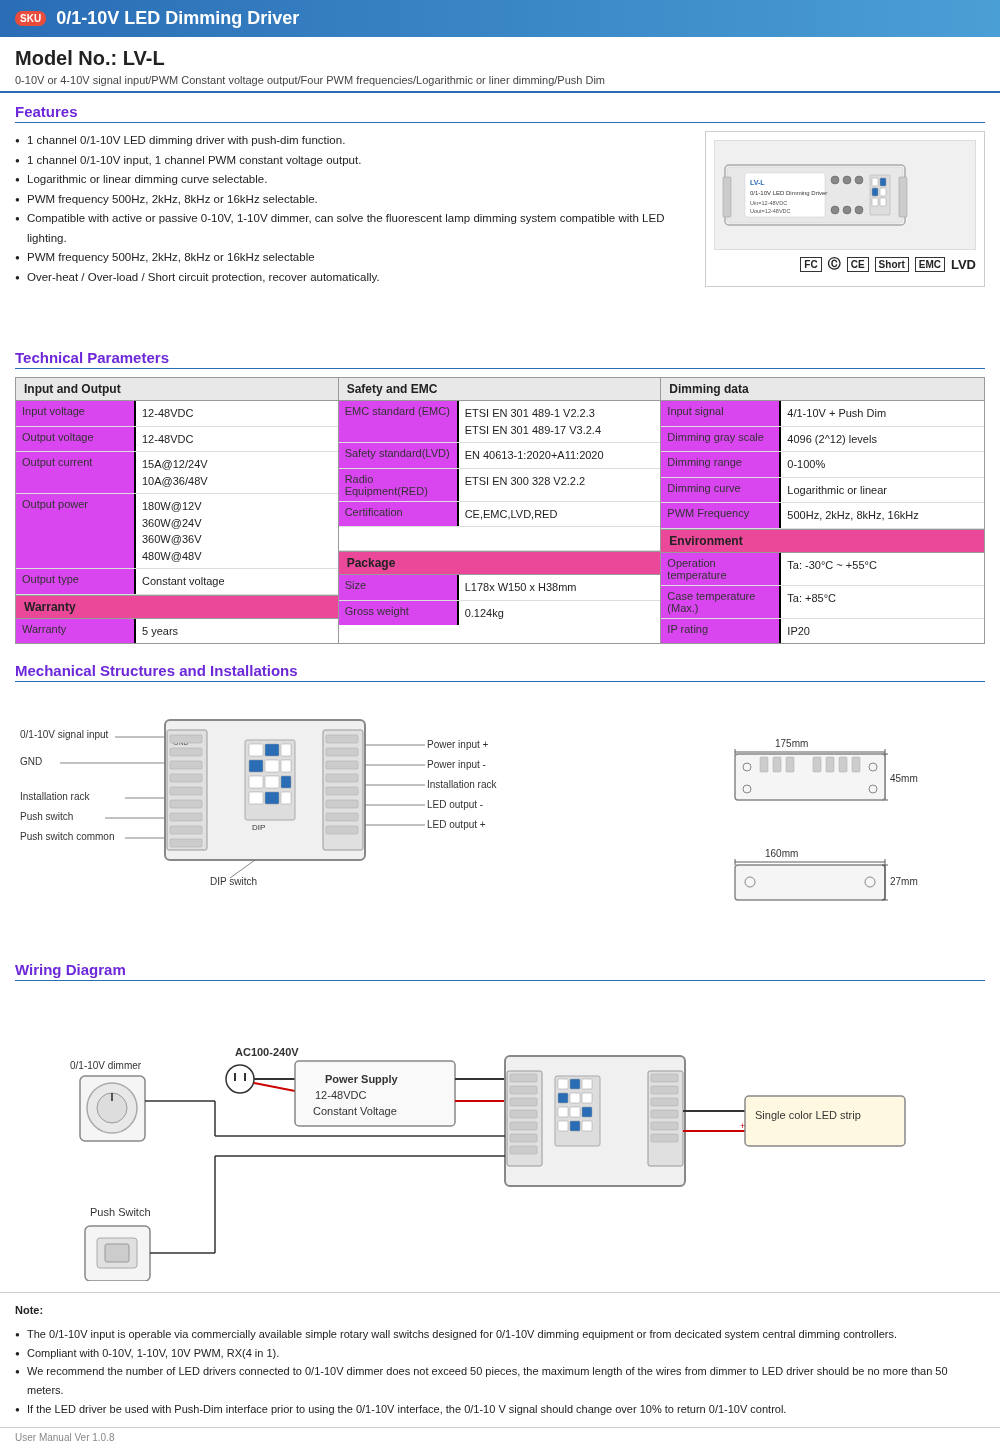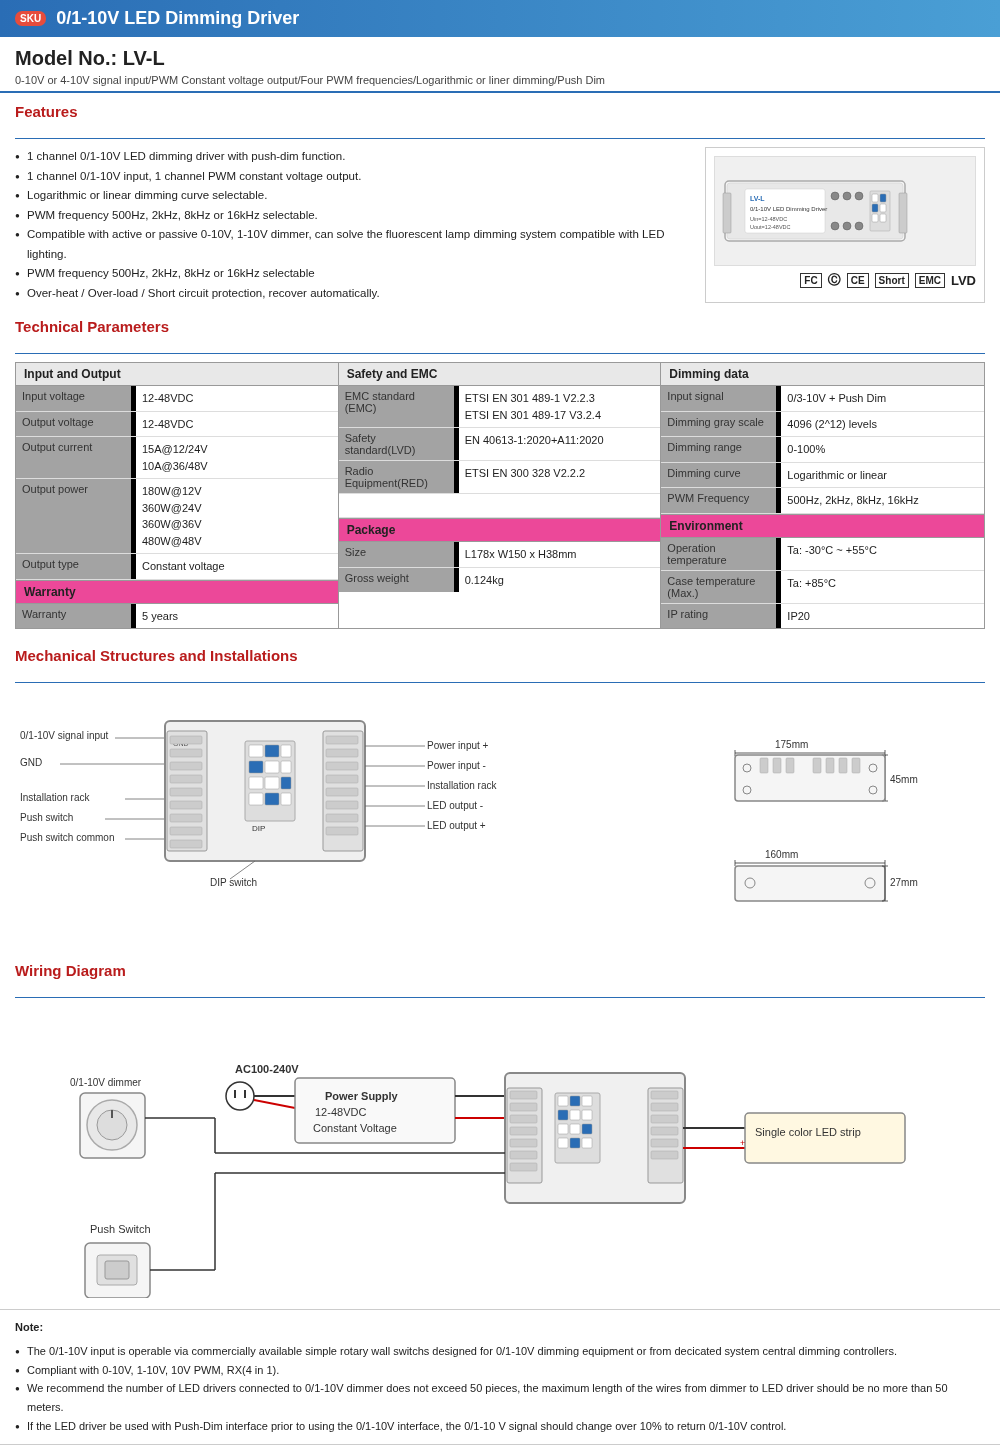--- a/index.html
+++ b/index.html
@@ -40,24 +40,24 @@
       color: #444;
     }
 
     
     .section {
       padding: 10px 15px;
     }
     .section-title {
       font-size: 15px;
       font-weight: bold;
-      color: #b91c1c;
+      color: #6d28d9;
       border-bottom: 1px solid #2a6db5;
       margin-bottom: 8px;
-      padding-bottom: 18px;
+      padding-bottom: 2px;
     }
 
     .features-content {
       display: flex;
       gap: 15px;
     }
     .features-list {
       flex: 1;
       font-size: 11.5px;
       line-height: 1.7;
@@ -98,20 +98,21 @@
       justify-content: flex-end;
       margin-top: 5px;
       font-size: 11px;
       font-weight: bold;
     }
     .cert-item { border: 1px solid #333; padding: 1px 3px; font-size: 10px; }
 
     
     .tech-params {
       padding: 5px 15px 10px;
+      margin-top: 47px;
     }
     .params-grid {
       display: grid;
       grid-template-columns: 1fr 1fr 1fr;
       gap: 0;
       border: 1px solid #999;
     }
     .params-column {
       border-right: 1px solid #999;
     }
@@ -127,22 +128,22 @@
       display: flex;
       border-bottom: 1px solid #ddd;
       font-size: 11px;
     }
     .param-row:last-child { border-bottom: none; }
     .param-label {
       width: 120px;
       min-width: 100px;
       padding: 4px 6px;
       color: #333;
-      border-right: 5px solid #000000;
-      background: #a3a3a3;
+      border-right: 2px solid #000000;
+      background: #d946ef;
     }
     .param-value {
       padding: 4px 6px;
       flex: 1;
       line-height: 1.5;
     }
     .warranty-header {
       background: #ec4899;
       font-weight: bold;
       padding: 4px 8px;
@@ -312,37 +313,41 @@
 ETSI EN 301 489-17 V3.2.4</div>
       </div>
       <div class="param-row">
         <div class="param-label">Safety standard(LVD)</div>
         <div class="param-value">EN 40613-1:2020+A11:2020</div>
       </div>
       <div class="param-row">
         <div class="param-label">Radio Equipment(RED)</div>
         <div class="param-value">ETSI EN 300 328 V2.2.2</div>
       </div>
+      <div class="param-row">
+        <div class="param-label">Certification</div>
+        <div class="param-value">CE,EMC,LVD,RED</div>
+      </div>
       <div style="height:24px; border-bottom:1px solid #ddd;"></div>
       <div class="warranty-header">Package</div>
       <div class="param-row">
         <div class="param-label">Size</div>
         <div class="param-value">L178x W150 x H38mm</div>
       </div>
       <div class="param-row">
         <div class="param-label">Gross weight</div>
         <div class="param-value">0.124kg</div>
       </div>
     </div>
 
     <div class="params-column">
       <div class="col-header">Dimming data</div>
       <div class="param-row">
         <div class="param-label">Input signal</div>
-        <div class="param-value">0/3-10V + Push Dim</div>
+        <div class="param-value">4/1-10V + Push Dim</div>
       </div>
       <div class="param-row">
         <div class="param-label">Dimming gray scale</div>
         <div class="param-value">4096 (2^12) levels</div>
       </div>
       <div class="param-row">
         <div class="param-label">Dimming range</div>
         <div class="param-value">0-100%</div>
       </div>
       <div class="param-row">

